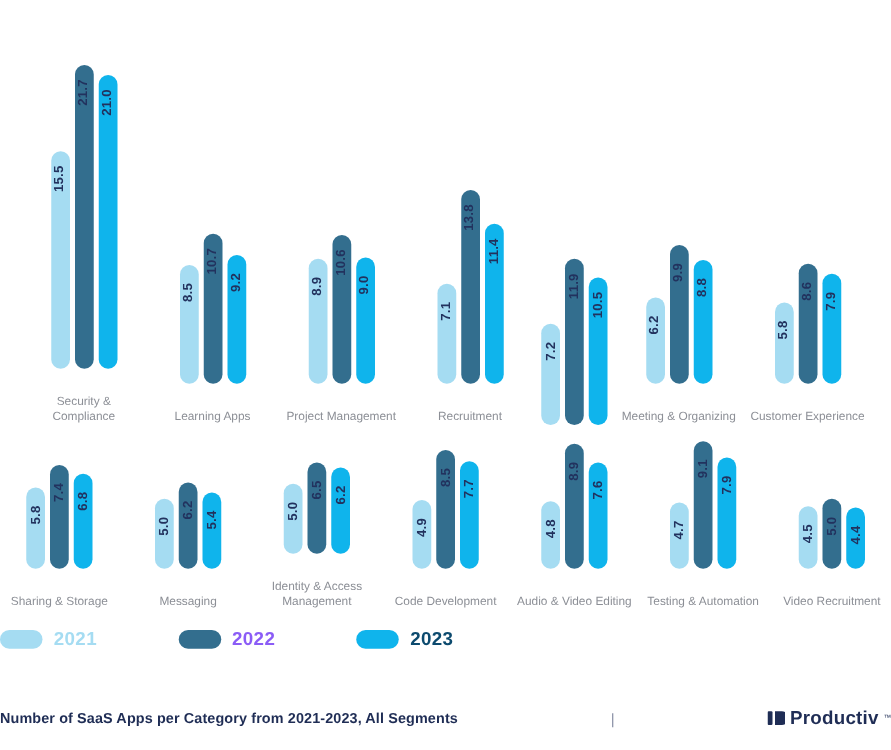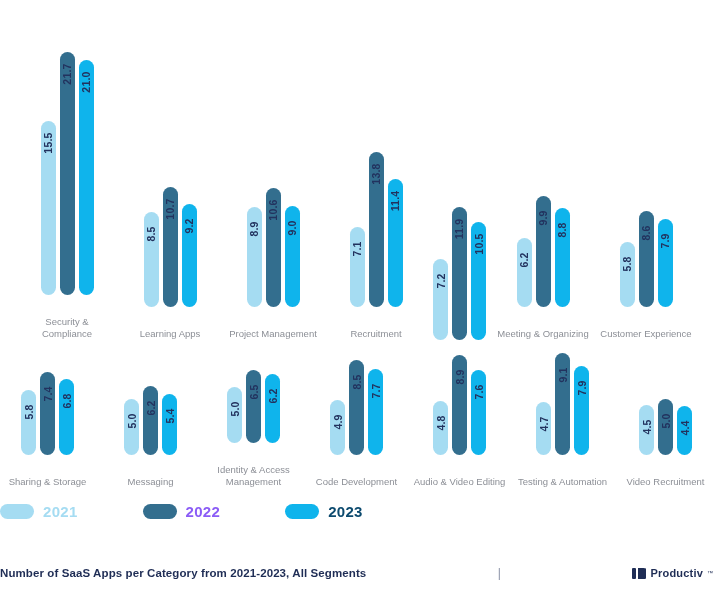--- a/index.html
+++ b/index.html
@@ -39,21 +39,21 @@
   .legend-item{display:flex;align-items:center;gap:9px;}
   .legend-swatch{width:34px;height:15px;border-radius:8px;}
   .legend-text{font-size:15px;font-weight:bold;letter-spacing:.3px;}
 
   
   .footer{position:absolute;left:0;right:0;top:566px;
           display:flex;justify-content:space-between;align-items:center;gap:9px;}
   .footer-title{font-size:11.5px;font-weight:bold;color:#1F2D55;letter-spacing:.1px;}
   .footer-sep{font-size:12px;color:#1F2D55;opacity:.55;padding:0 2px;}
   .footer-brand{display:flex;align-items:center;gap:4px;}
-  .brand-text{font-size:11px;font-weight:bold;color:#1F2D55;letter-spacing:.2px;}
+  .brand-text{font-size:15px;font-weight:bold;color:#1F2D55;letter-spacing:.2px;}
   .brand-tm{font-size:6px;color:#1F2D55;vertical-align:super;}
 </style>
 </head>
 <body>
 
 <div class="chart-canvas">
   <div class="bar-row" id="row-0" style="gap: 11px;">
       <div class="cat-group">
         <div class="bars">
           <div class="bar" style="background: rgb(165, 220, 242); height: 174px;">

